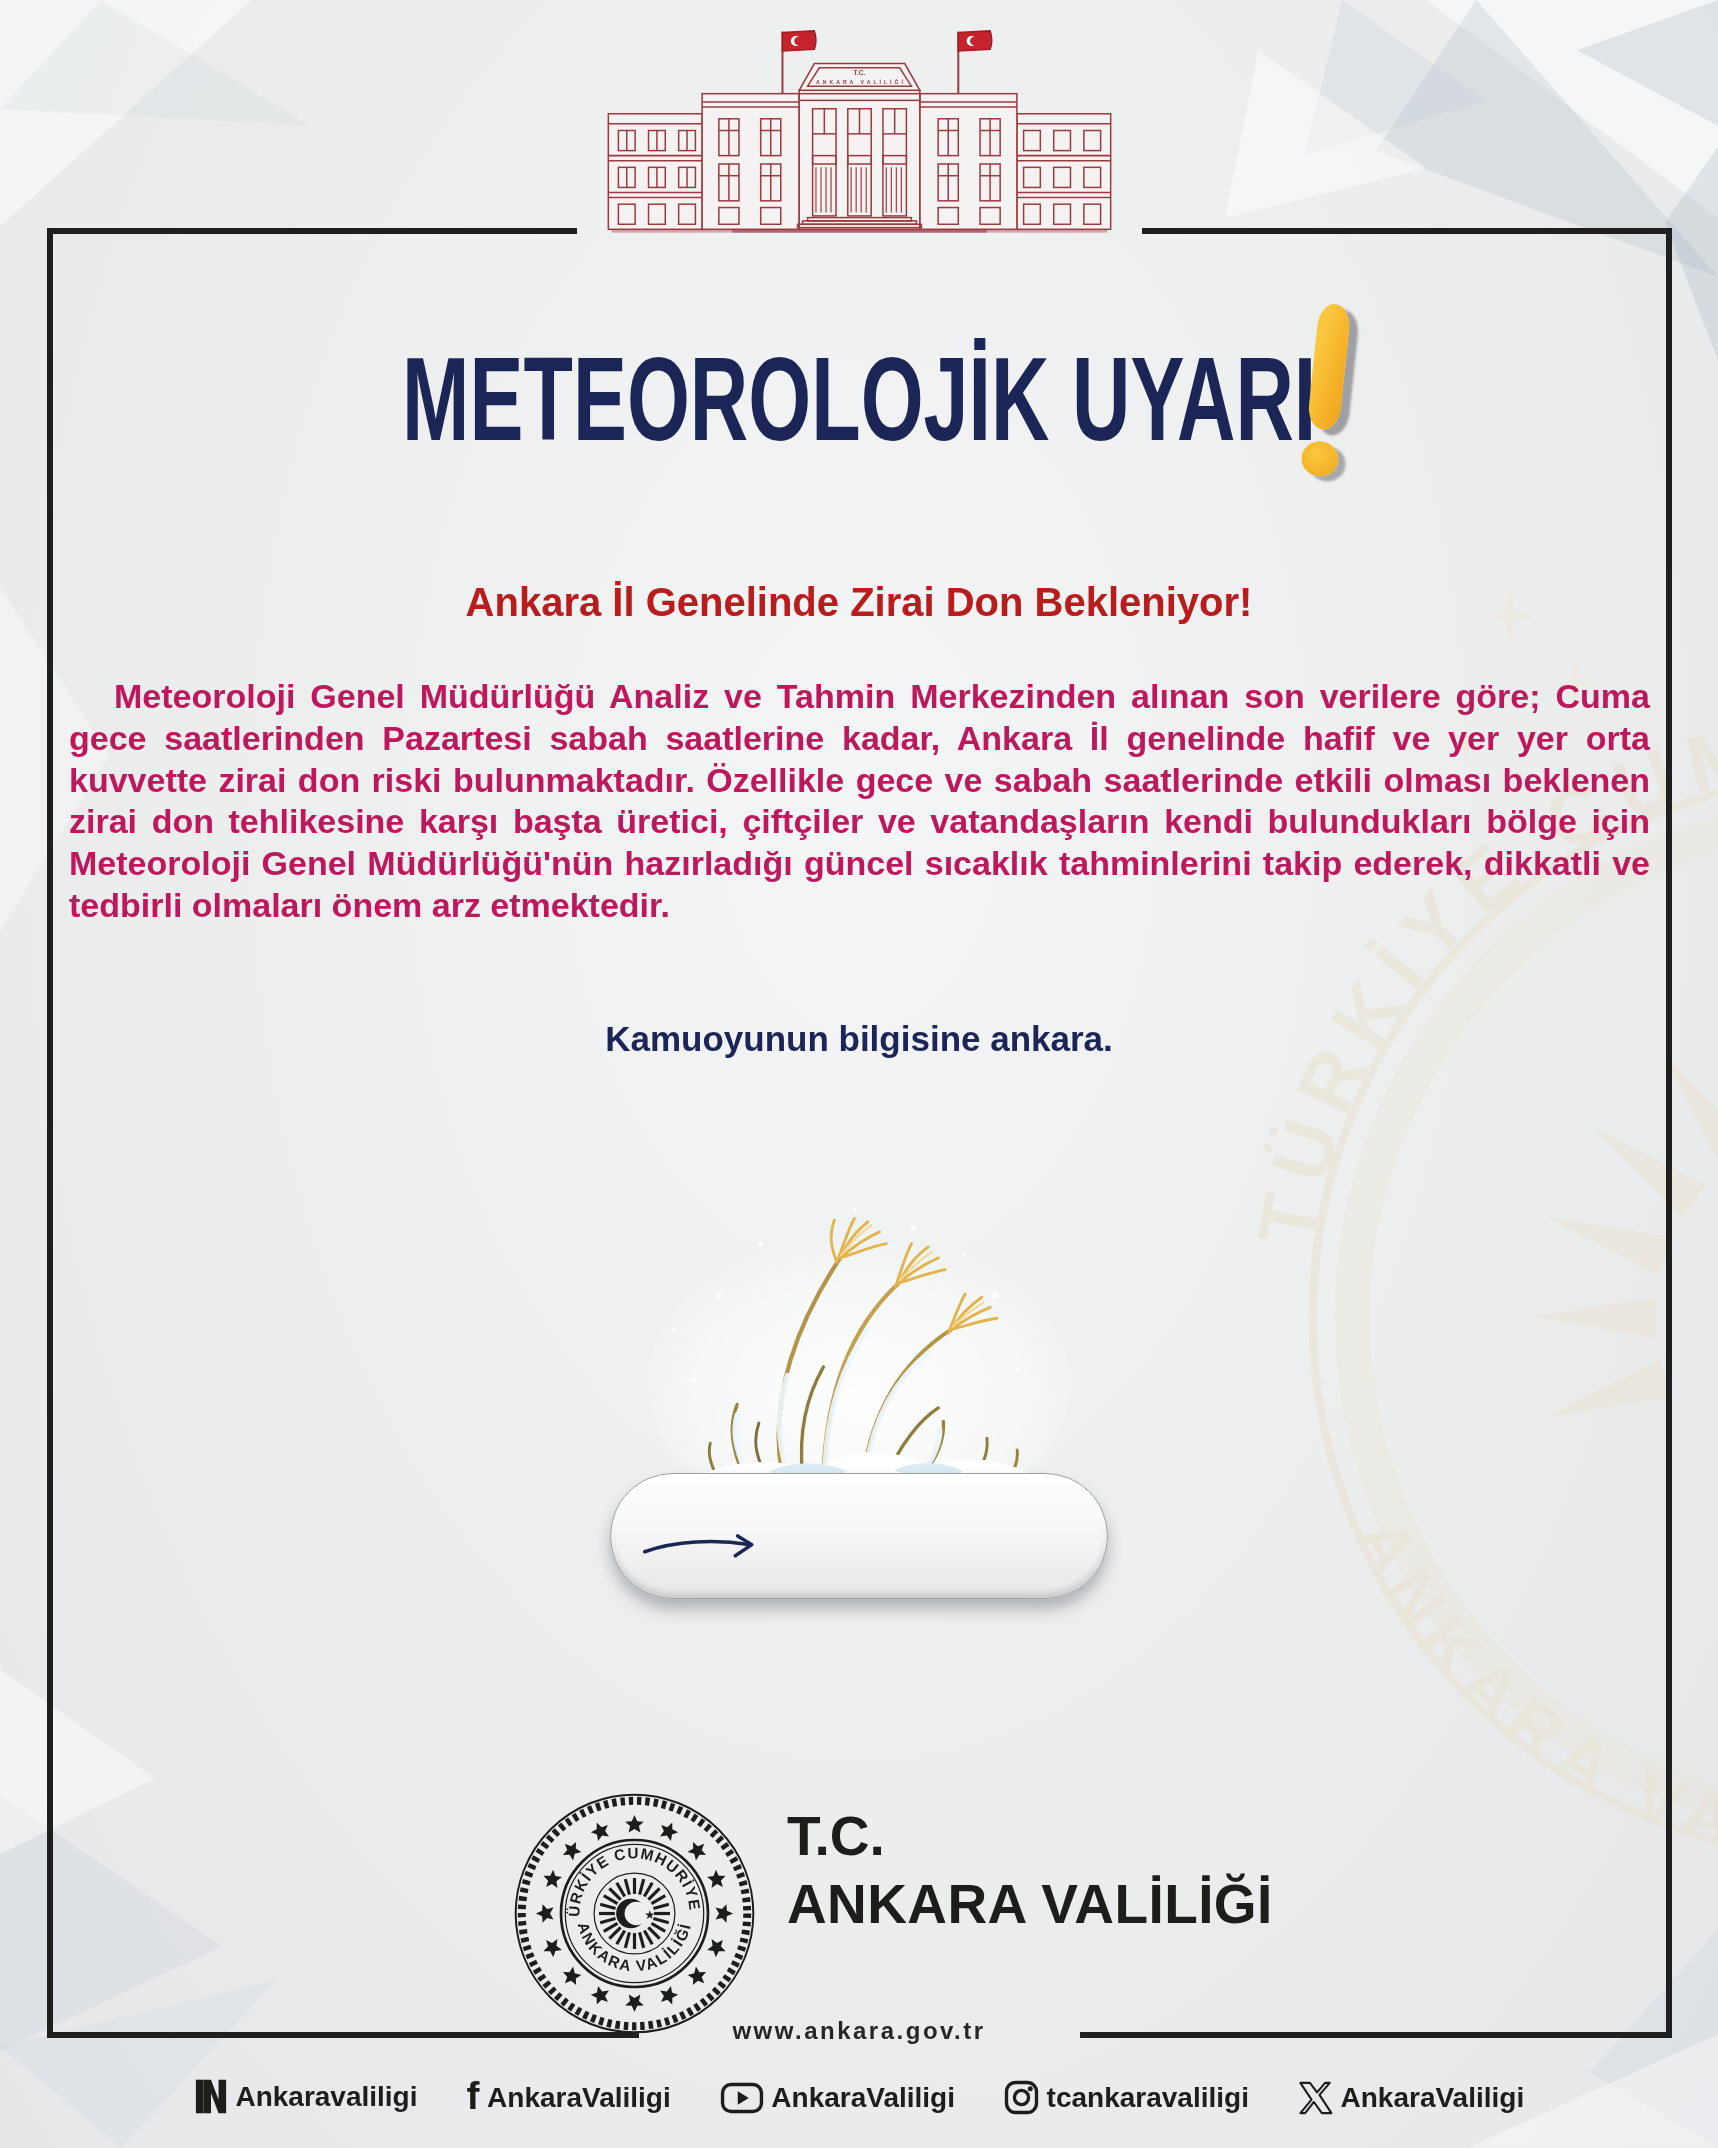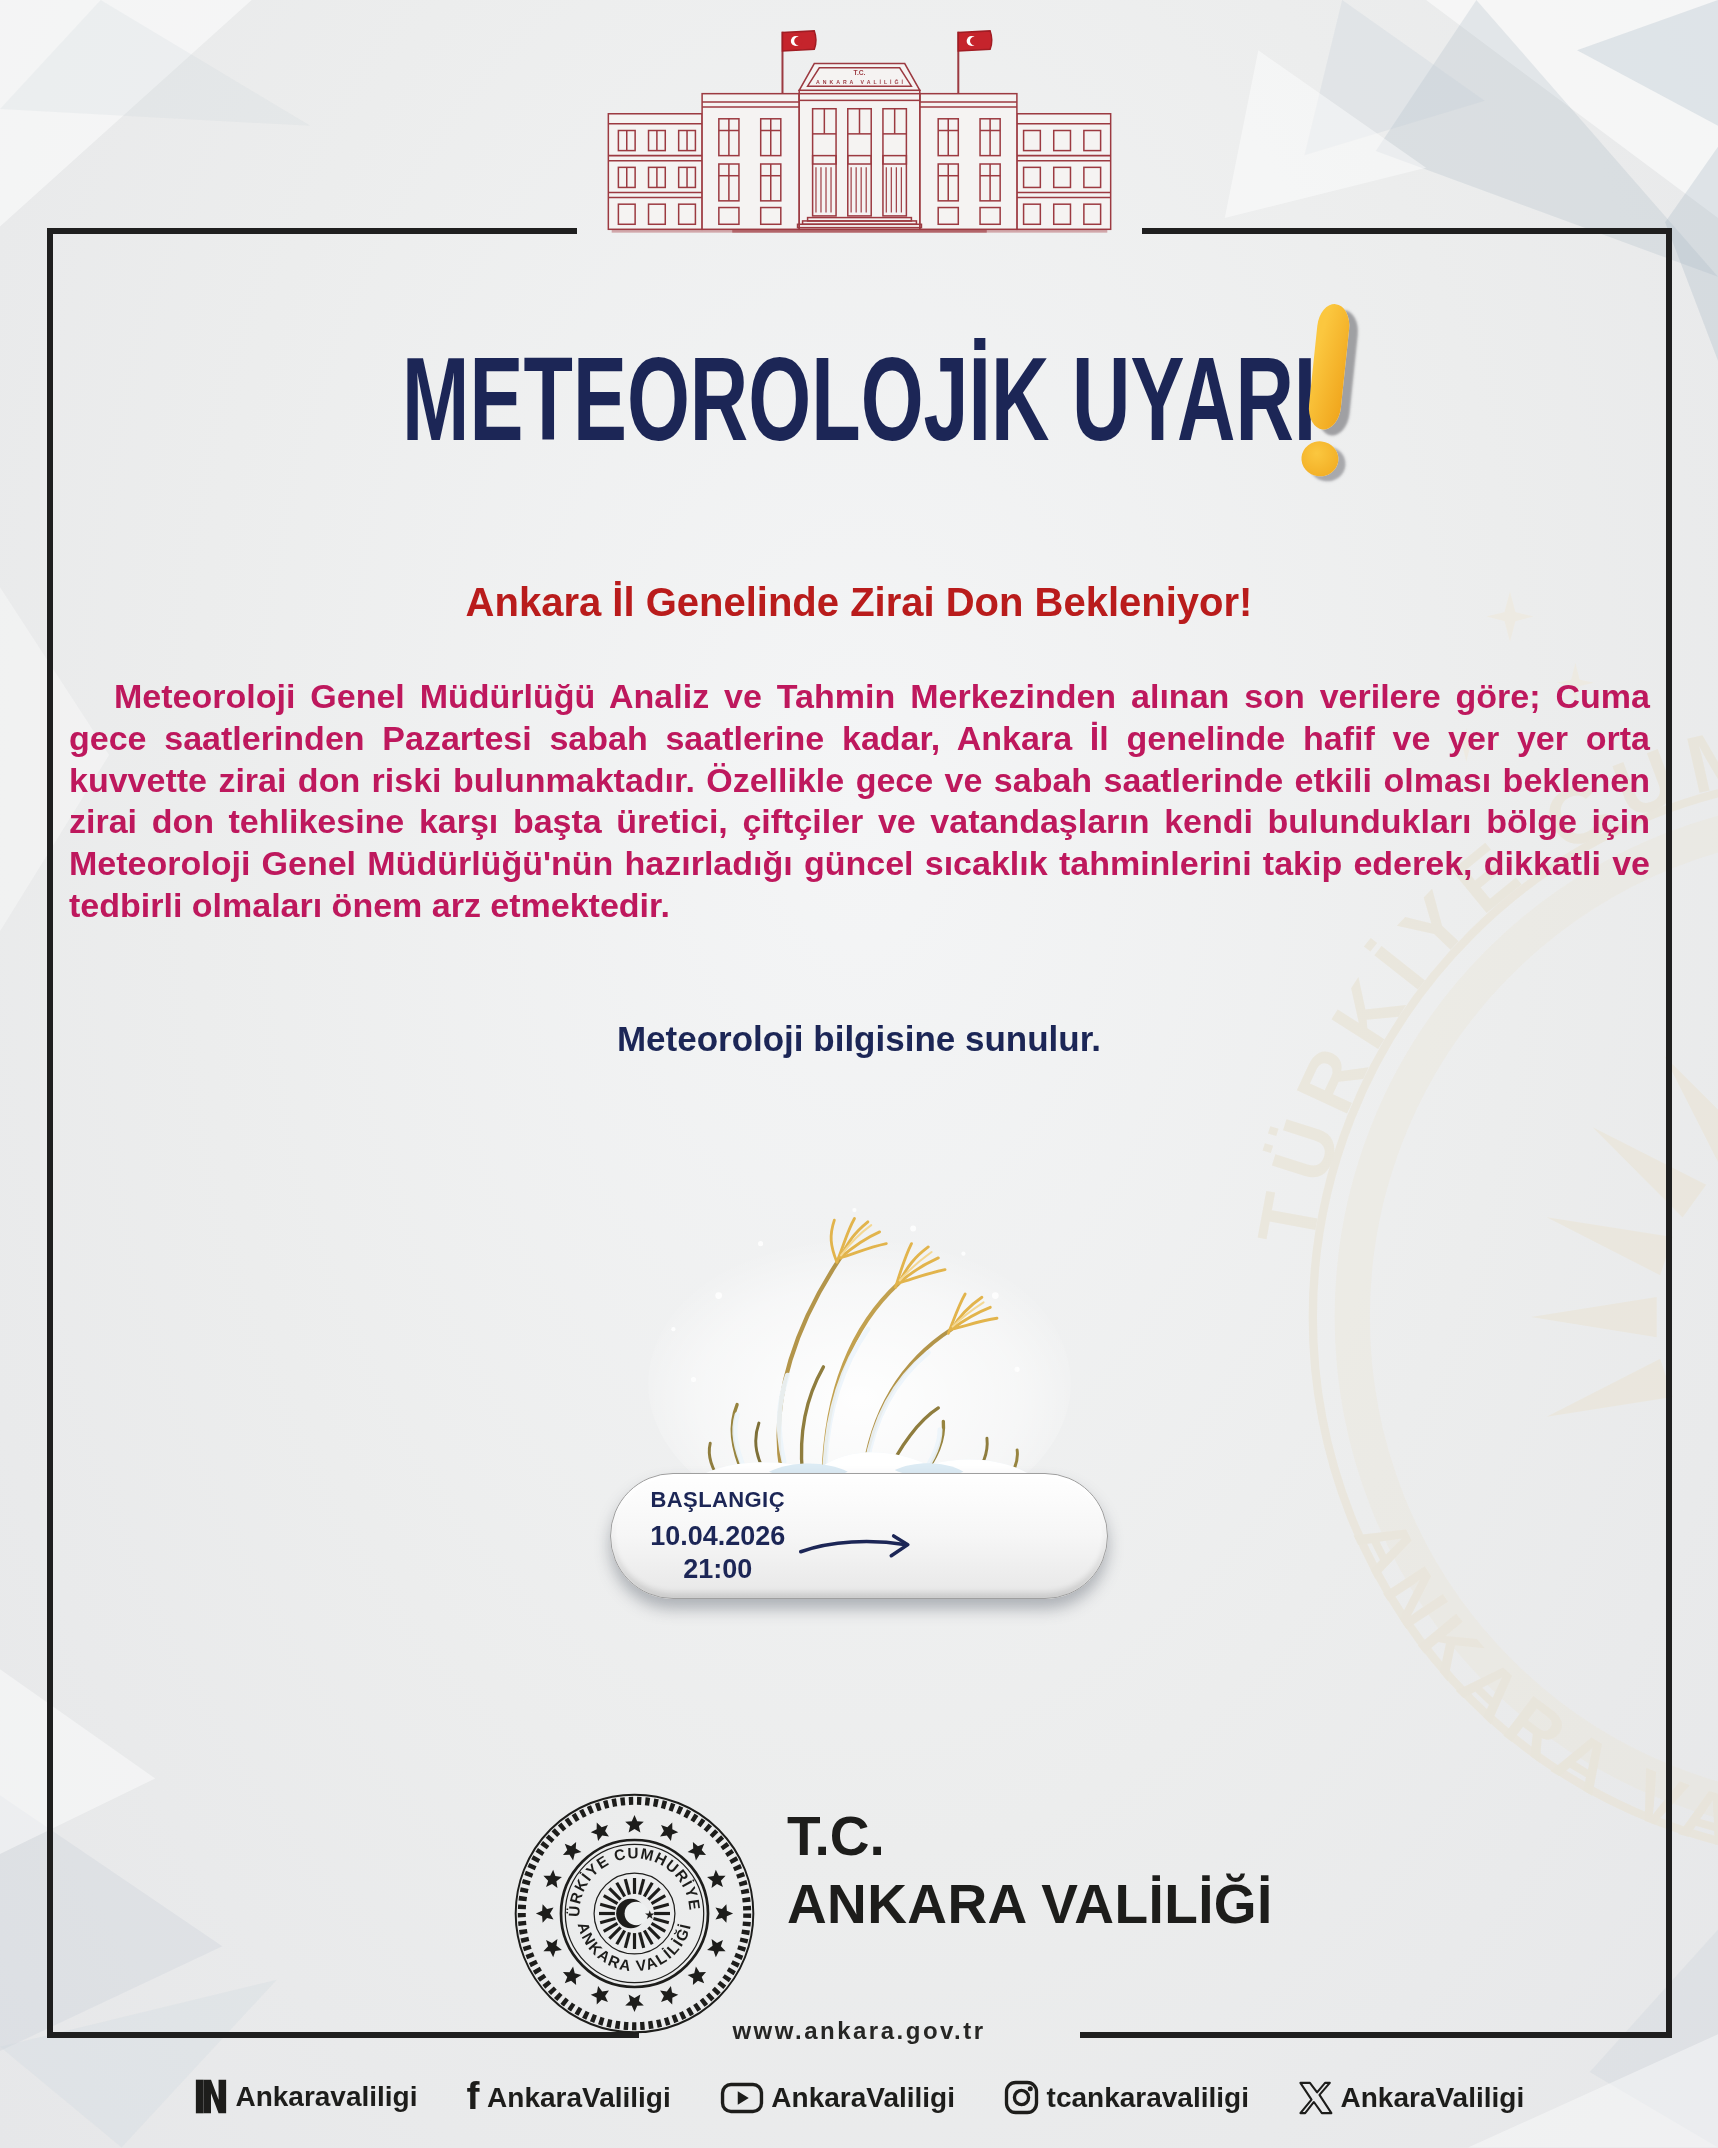--- a/index.html
+++ b/index.html
@@ -298,21 +298,21 @@
 <div class="title-wrap">
   <h1>METEOROLOJİK UYARI</h1>
 </div>
 <div class="excl" aria-hidden="true">
   <div class="bar"></div>
   <div class="dot"></div>
 </div>
 
 <div class="subtitle">Ankara İl Genelinde Zirai Don Bekleniyor!</div>
 <div class="body-text">Meteoroloji Genel Müdürlüğü Analiz ve Tahmin Merkezinden alınan son verilere göre; Cuma gece saatlerinden Pazartesi sabah saatlerine kadar, Ankara İl genelinde hafif ve yer yer orta kuvvette zirai don riski bulunmaktadır. Özellikle gece ve sabah saatlerinde etkili olması beklenen zirai don tehlikesine karşı başta üretici, çiftçiler ve vatandaşların kendi bulundukları bölge için Meteoroloji Genel Müdürlüğü'nün hazırladığı güncel sıcaklık tahminlerini takip ederek, dikkatli ve tedbirli olmaları önem arz etmektedir.</div>
-<div class="closing">Meteoroloji bilgisine sunulur.</div>
+<div class="closing">Kamuoyunun bilgisine ankara.</div>
 
 <svg class="wheat" viewBox="0 0 516 396">
   <defs>
     <radialGradient id="wglow" cx="50%" cy="55%" r="55%">
       <stop offset="0%" stop-color="#ffffff" stop-opacity=".95"></stop>
       <stop offset="70%" stop-color="#ffffff" stop-opacity=".45"></stop>
       <stop offset="100%" stop-color="#ffffff" stop-opacity="0"></stop>
     </radialGradient>
   </defs>
   <ellipse cx="258" cy="225" rx="252" ry="175" fill="url(#wglow)"></ellipse>
@@ -375,25 +375,20 @@
     <circle cx="420" cy="120" r="4"></circle>
       <circle cx="60" cy="220" r="3"></circle>
       <circle cx="446" cy="208" r="3"></circle>
     <circle cx="252" cy="18" r="2.5"></circle>
       <circle cx="382" cy="70" r="2.5"></circle>
       <circle cx="36" cy="160" r="2.5"></circle>
   </g>
 </svg>
 
 <div class="pill">
-  <div class="col">
-    <div class="lbl">BAŞLANGIÇ</div>
-    <div class="date">10.04.2026</div>
-    <div class="time">21:00</div>
-  </div>
   <svg class="arrow" viewBox="0 0 160 40">
     <path d="M6,26 C45,12 95,10 140,17" stroke="#1c2656" stroke-width="4.5" fill="none" stroke-linecap="round"></path>
     <path d="M124,6 L142,17 L121,31" stroke="#1c2656" stroke-width="4.5" fill="none" stroke-linecap="round" stroke-linejoin="round"></path>
   </svg>
 </div>
 
 <svg class="emblem" viewBox="0 0 200 200">
   <defs>
     <path id="st" d="M100,19.5 L102.2,24.6 L107.6,25 L103.6,28.6 L104.8,33.9 L100,31 L95.2,33.9 L96.4,28.6 L92.4,25 L97.8,24.6 Z" fill="#1d1d1b"></path>
     <path id="embTop" d="M55,100 A45,45 0 0 1 145,100"></path>

